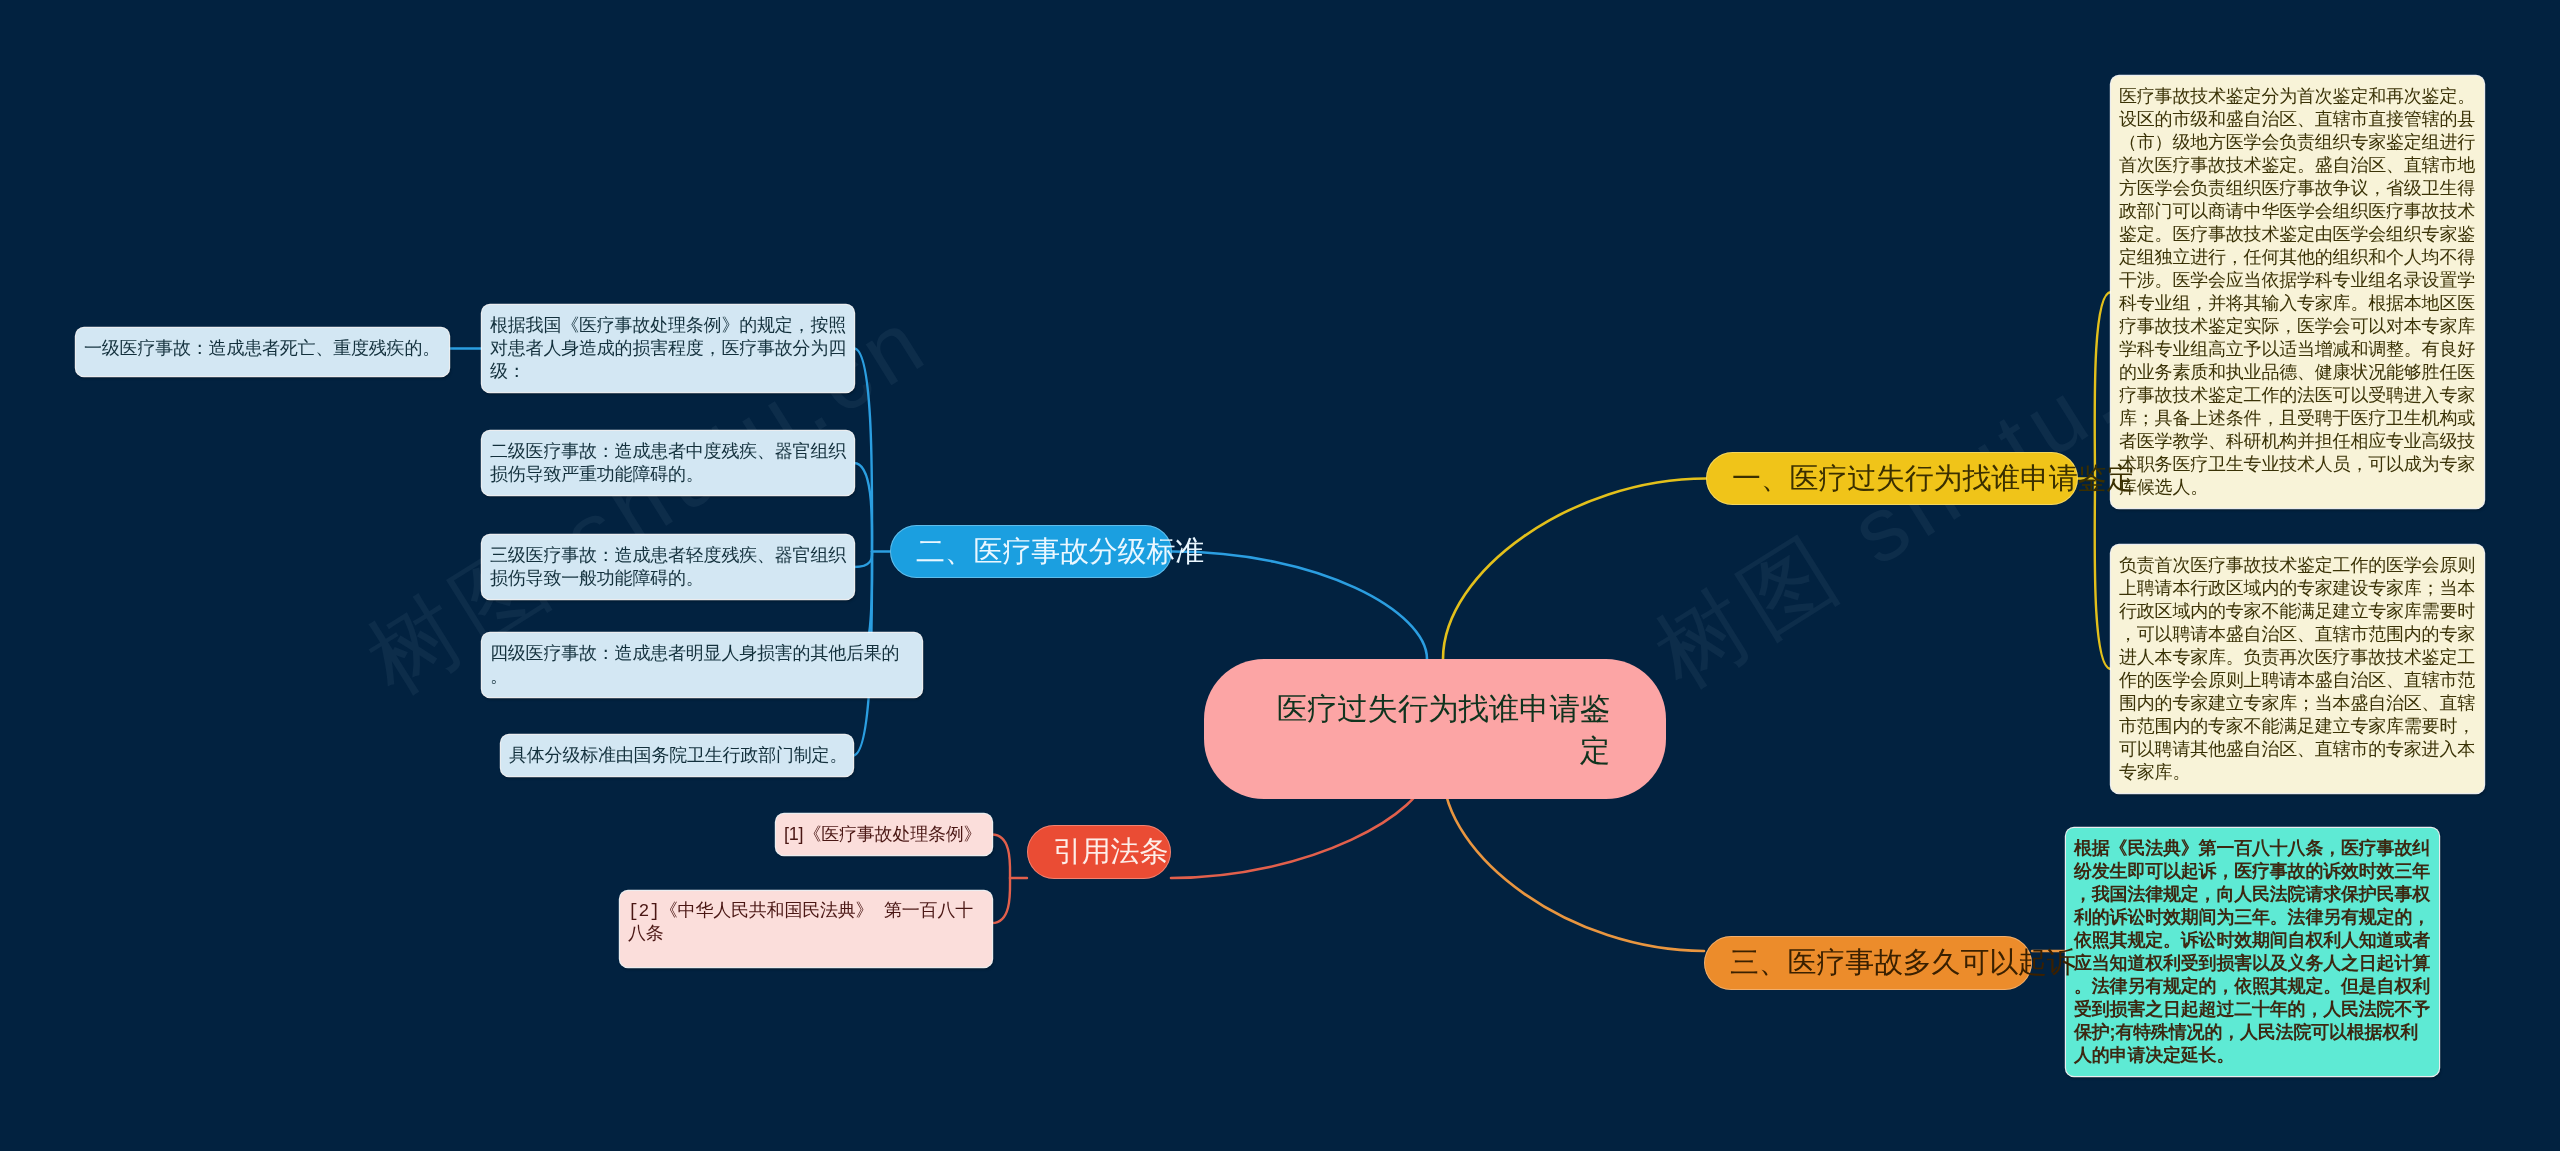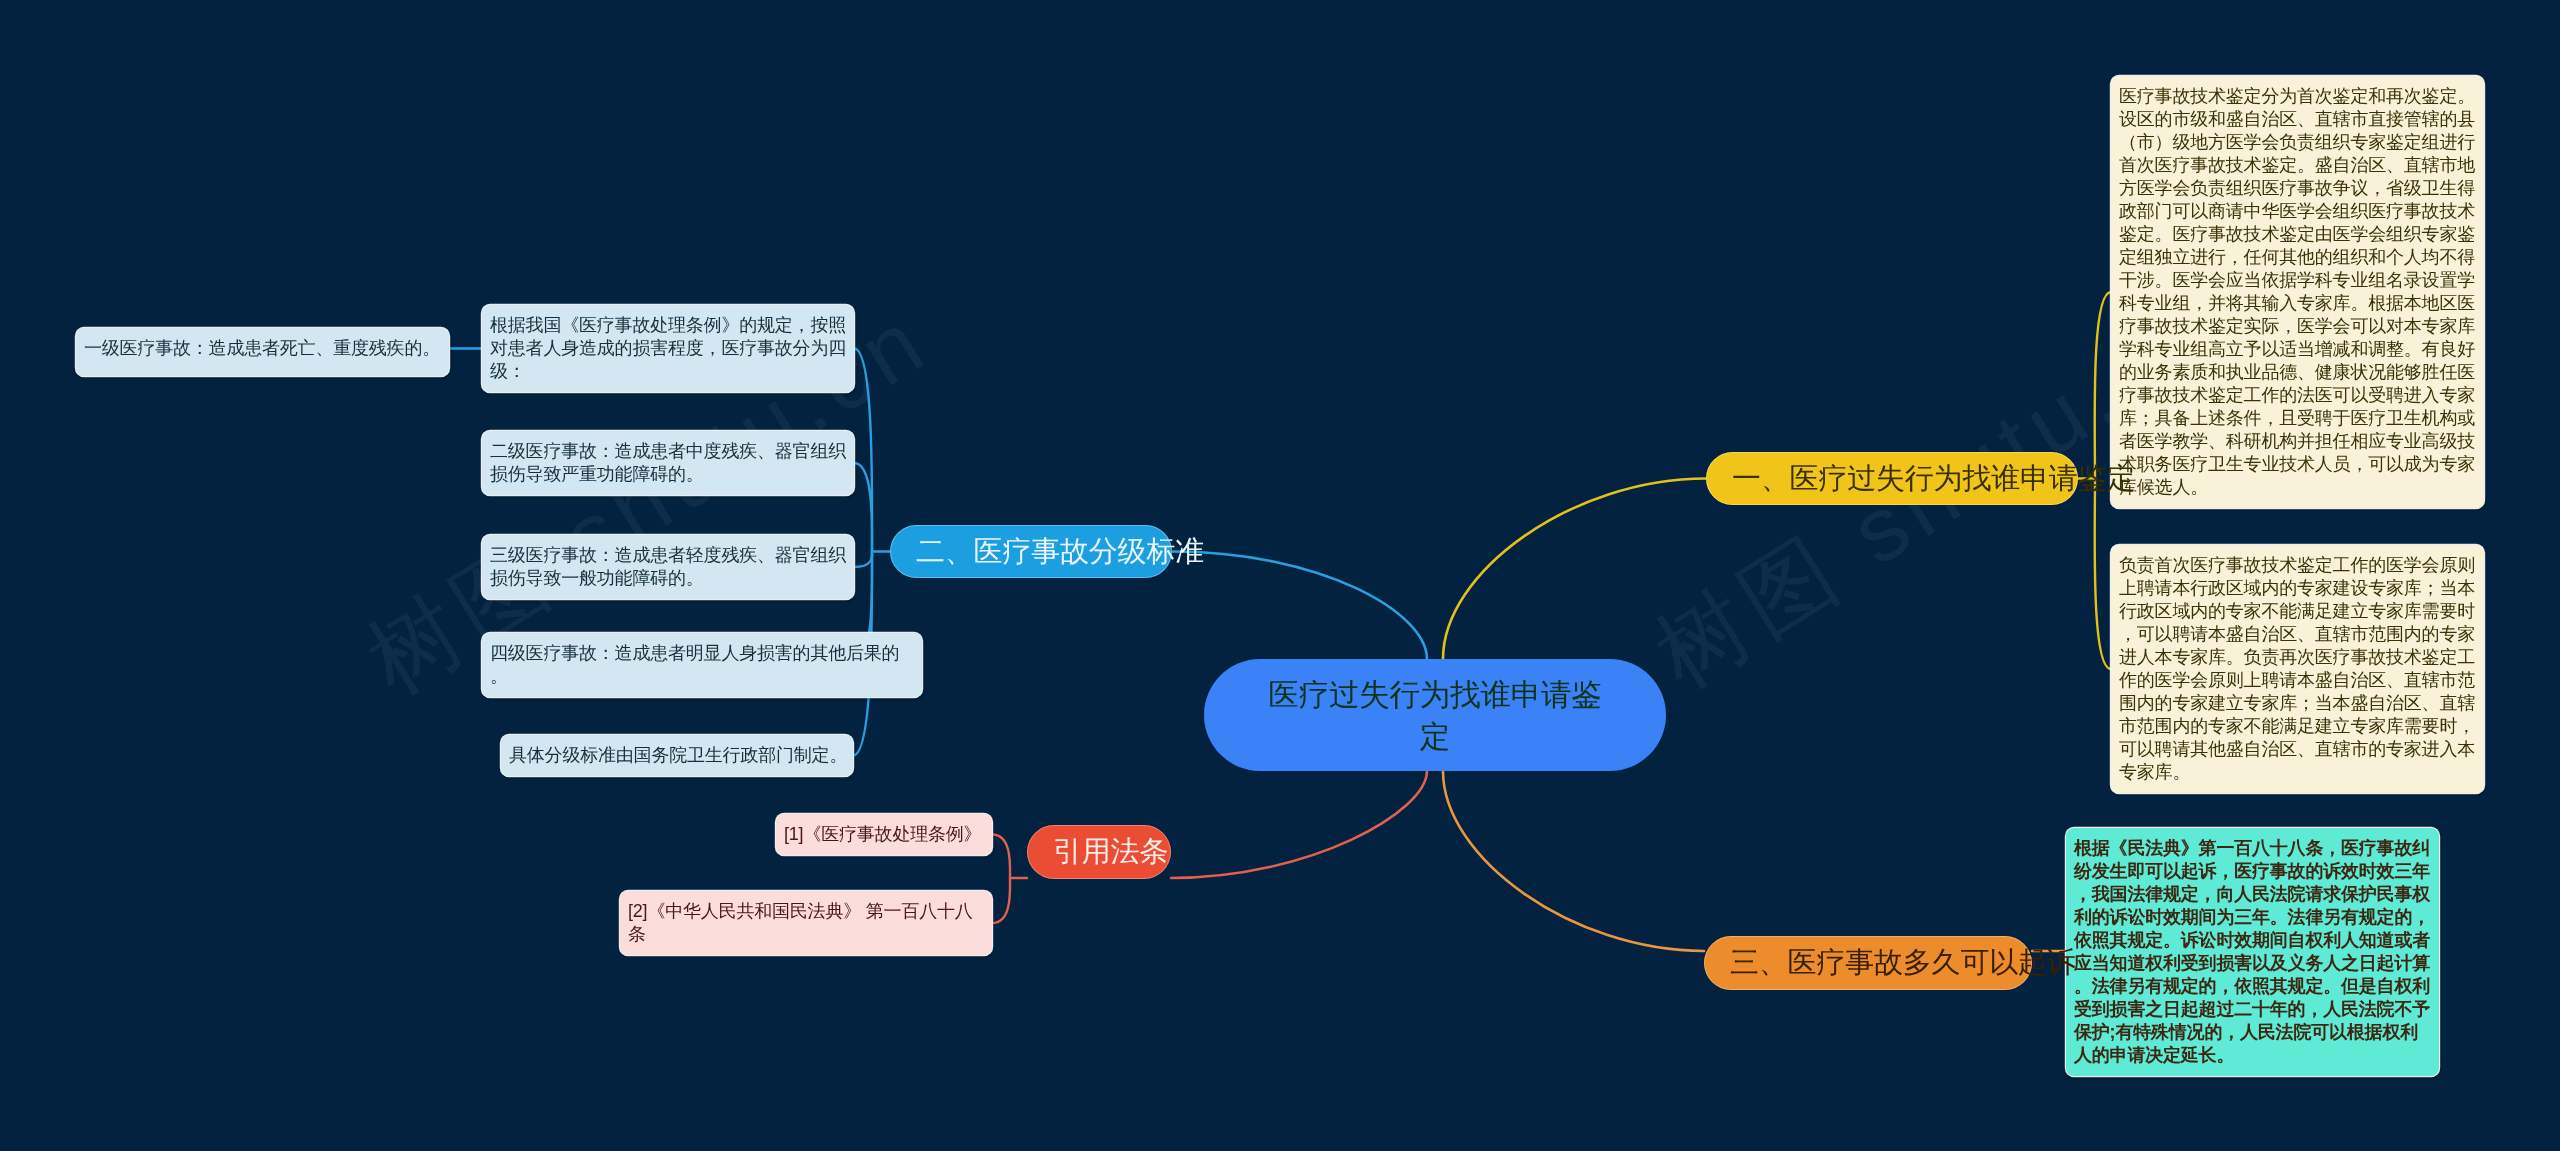--- a/index.html
+++ b/index.html
@@ -104,27 +104,27 @@
   </svg>
 
   <div class="node leaf lf-blue" style="left:76px;top:328px;width:373px;height:48px;">一级医疗事故：造成患者死亡、重度残疾的。</div>
   <div class="node leaf lf-blue" style="left:482px;top:305px;width:372px;height:87px;">根据我国《医疗事故处理条例》的规定，按照对患者人身造成的损害程度，医疗事故分为四级：</div>
   <div class="node leaf lf-blue" style="left:482px;top:431px;width:372px;height:64px;">二级医疗事故：造成患者中度残疾、器官组织损伤导致严重功能障碍的。</div>
   <div class="node leaf lf-blue" style="left:482px;top:535px;width:372px;height:64px;">三级医疗事故：造成患者轻度残疾、器官组织损伤导致一般功能障碍的。</div>
   <div class="node leaf lf-blue" style="left:482px;top:633px;width:440px;height:64px;">四级医疗事故：造成患者明显人身损害的其他后果的。</div>
   <div class="node leaf lf-blue nowrap" style="left:501px;top:735px;width:352px;height:41px;">具体分级标准由国务院卫生行政部门制定。</div>
 
   <div class="node leaf lf-red nowrap" style="left:776px;top:814px;width:216px;height:41px;">[1]《医疗事故处理条例》</div>
-  <div class="node leaf lf-red" style="left:620px;top:891px;width:372px;height:64px;">[2]《中华人民共和国民法典》 第一百八十八条</div>
+  <div class="node leaf lf-red" style="left:620px;top:891px;width:372px;height:76px;font-family:Liberation Mono, monospace;">[2]《中华人民共和国民法典》 第一百八十八条</div>
 
   <div class="node leaf lf-yellow" style="left:2111px;top:76px;width:373px;height:432px;">医疗事故技术鉴定分为首次鉴定和再次鉴定。设区的市级和盛自治区、直辖市直接管辖的县（市）级地方医学会负责组织专家鉴定组进行首次医疗事故技术鉴定。盛自治区、直辖市地方医学会负责组织医疗事故争议，省级卫生得政部门可以商请中华医学会组织医疗事故技术鉴定。医疗事故技术鉴定由医学会组织专家鉴定组独立进行，任何其他的组织和个人均不得干涉。医学会应当依据学科专业组名录设置学科专业组，并将其输入专家库。根据本地区医疗事故技术鉴定实际，医学会可以对本专家库学科专业组高立予以适当增减和调整。有良好的业务素质和执业品德、健康状况能够胜任医疗事故技术鉴定工作的法医可以受聘进入专家库；具备上述条件，且受聘于医疗卫生机构或者医学教学、科研机构并担任相应专业高级技术职务医疗卫生专业技术人员，可以成为专家库候选人。</div>
   <div class="node leaf lf-yellow" style="left:2111px;top:545px;width:373px;height:248px;">负责首次医疗事故技术鉴定工作的医学会原则上聘请本行政区域内的专家建设专家库；当本行政区域内的专家不能满足建立专家库需要时，可以聘请本盛自治区、直辖市范围内的专家进人本专家库。负责再次医疗事故技术鉴定工作的医学会原则上聘请本盛自治区、直辖市范围内的专家建立专家库；当本盛自治区、直辖市范围内的专家不能满足建立专家库需要时，可以聘请其他盛自治区、直辖市的专家进入本专家库。</div>
 
   <div class="node leaf lf-orange" style="left:2066px;top:828px;width:373px;height:248px;">根据《民法典》第一百八十八条，医疗事故纠纷发生即可以起诉，医疗事故的诉效时效三年，我国法律规定，向人民法院请求保护民事权利的诉讼时效期间为三年。法律另有规定的，依照其规定。诉讼时效期间自权利人知道或者应当知道权利受到损害以及义务人之日起计算。法律另有规定的，依照其规定。但是自权利受到损害之日起超过二十年的，人民法院不予保护;有特殊情况的，人民法院可以根据权利人的申请决定延长。</div>
 
   <div class="node branch" style="left:890px;top:525px;width:282px;height:53px;background:#1b9fe0;color:#eaf7ff;text-align:right;">二、医疗事故分级标准</div>
   <div class="node branch" style="left:1706px;top:452px;width:372px;height:53px;background:#f0c419;color:#3a2f00;">一、医疗过失行为找谁申请鉴定</div>
   <div class="node branch" style="left:1704px;top:924px;width:328px;height:54px;background:#ec8c2b;color:#3a2000;margin-top:12px;">三、医疗事故多久可以起诉</div>
   <div class="node branch" style="left:1027px;top:825px;width:144px;height:54px;background:#ea4c34;color:#fdeee9;">引用法条</div>
 
-  <div class="node root" style="left:1204px;top:659px;width:462px;height:112px;background:#3b82f6;color:#10331e;">医疗过失行为找谁申请鉴定</div>
+  <div class="node root" style="left:1204px;top:659px;width:462px;height:140px;background:#fca5a5;color:#10331e;text-align:right;">医疗过失行为找谁申请鉴定</div>
 
 </div>
 
 </body></html>

